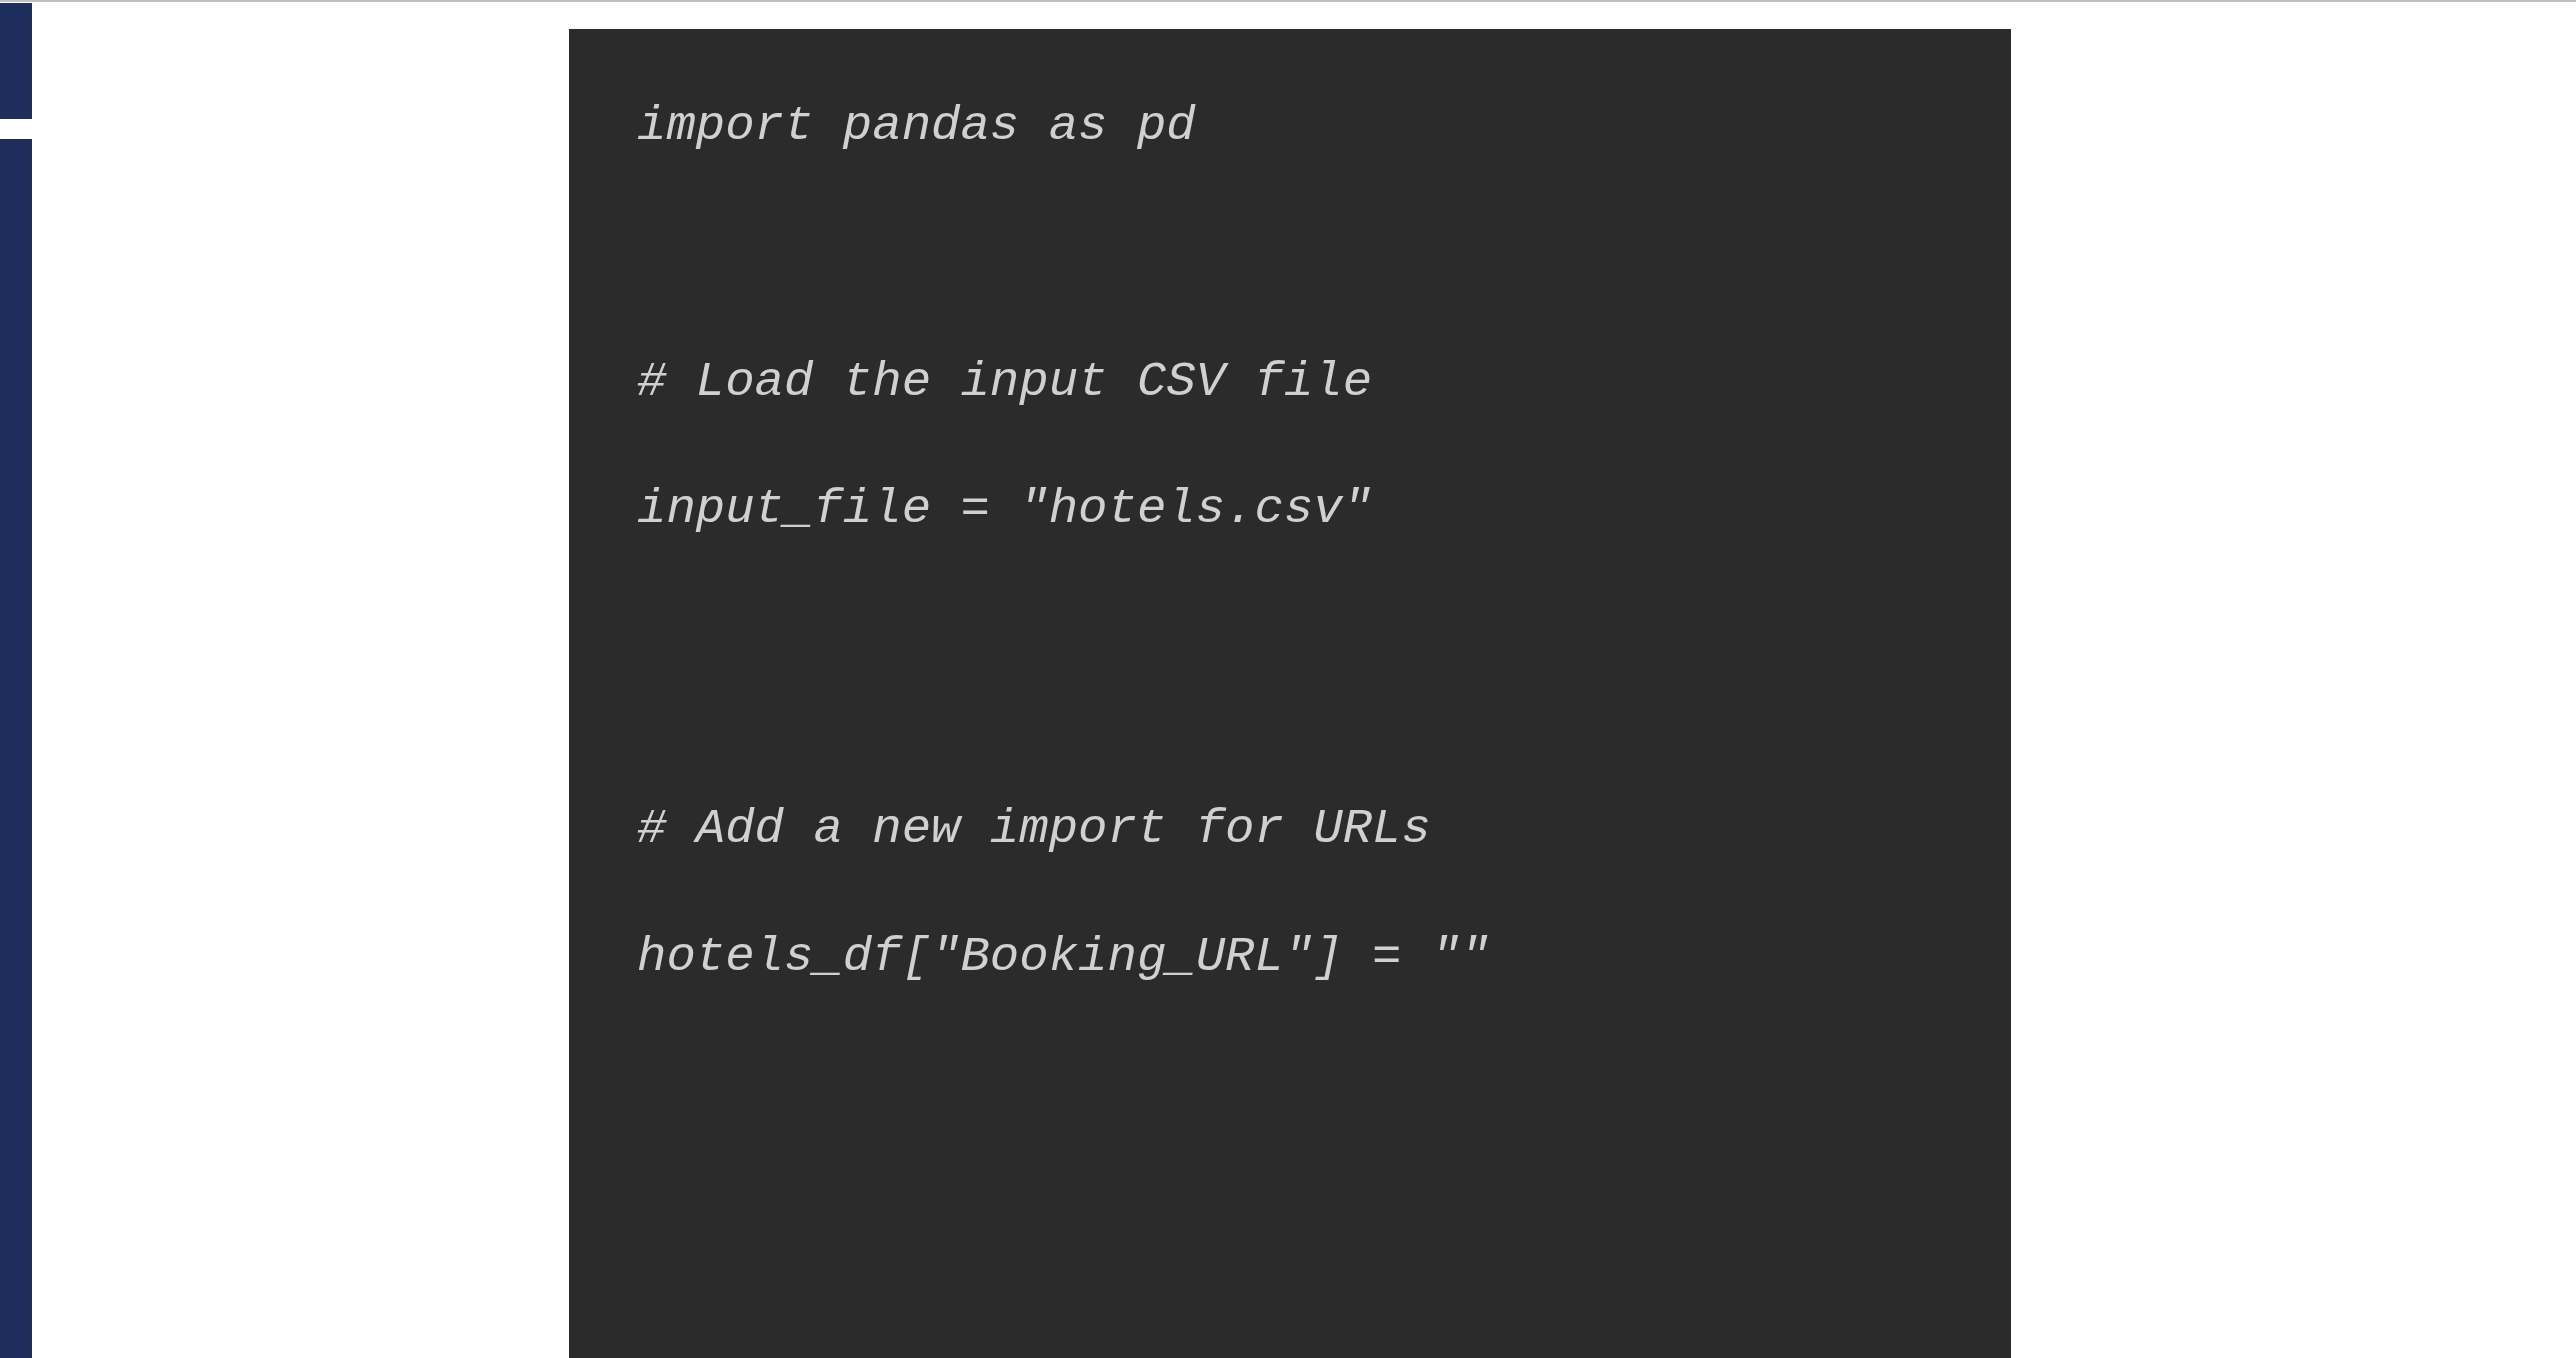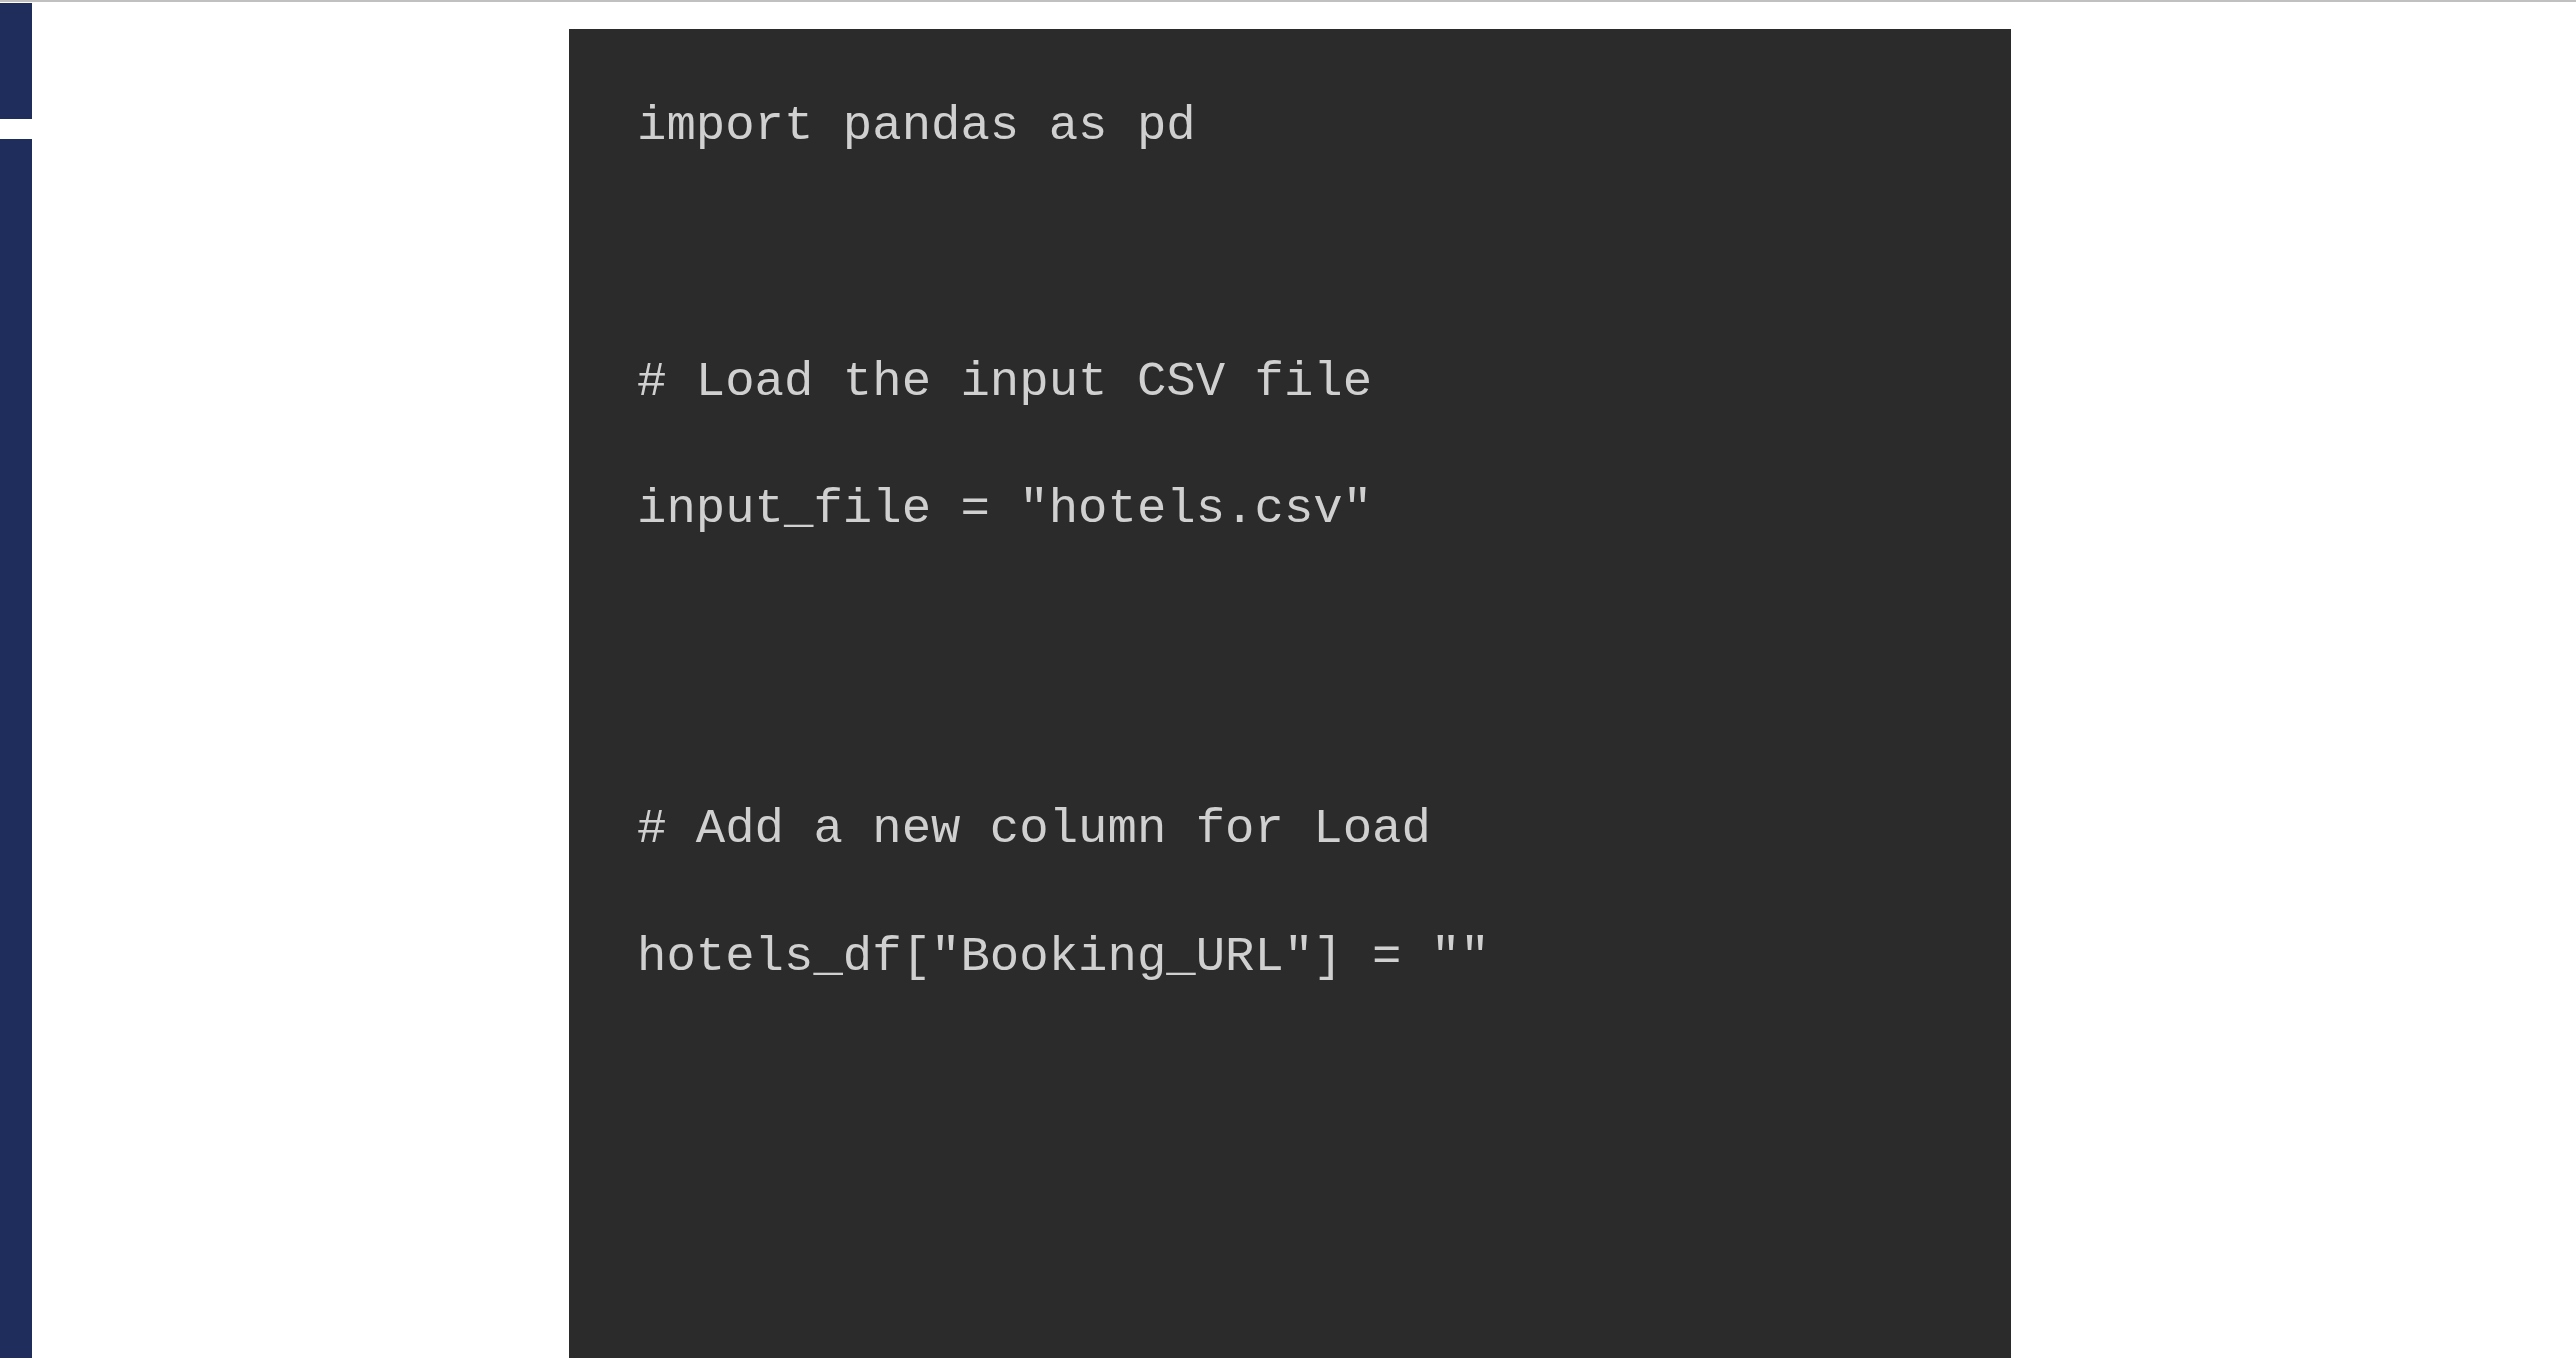--- a/index.html
+++ b/index.html
@@ -54,20 +54,21 @@
       font-family: 'Consolas', 'Courier New', monospace;
       font-size: 49px;
       line-height: 1.3;
       color: #d0d0d0;
       overflow: hidden;
     }
     
     .code-line {
       white-space: pre;
       margin-bottom: 0;
+      font-style: italic;
     }
     
     .blank-line {
       height: 64px;
     }
     
     .double-blank {
       height: 128px;
     }
   </style>
@@ -81,17 +82,17 @@
 <div class="code-block">
   <div class="code-line">import pandas as pd</div>
   <div class="double-blank"></div>
   <div class="blank-line"></div>
   <div class="code-line"># Load the input CSV file</div>
   <div class="blank-line"></div>
   <div class="code-line">input_file = "hotels.csv"</div>
   <div class="blank-line"></div>
   <div class="double-blank"></div>
   <div class="blank-line"></div>
-  <div class="code-line"># Add a new column for Load</div>
+  <div class="code-line"># Add a new import for URLs</div>
   <div class="blank-line"></div>
   <div class="code-line">hotels_df["Booking_URL"] = ""</div>
 </div>
 
 
 </body></html>

